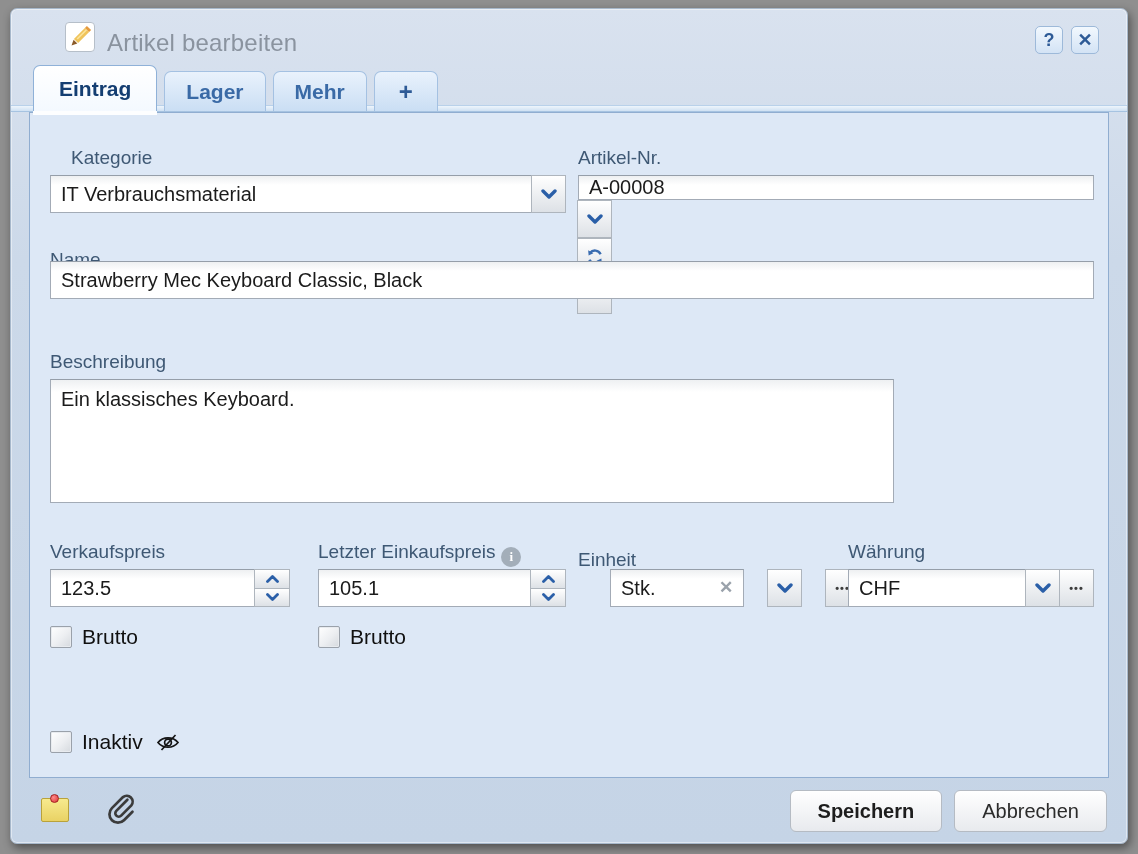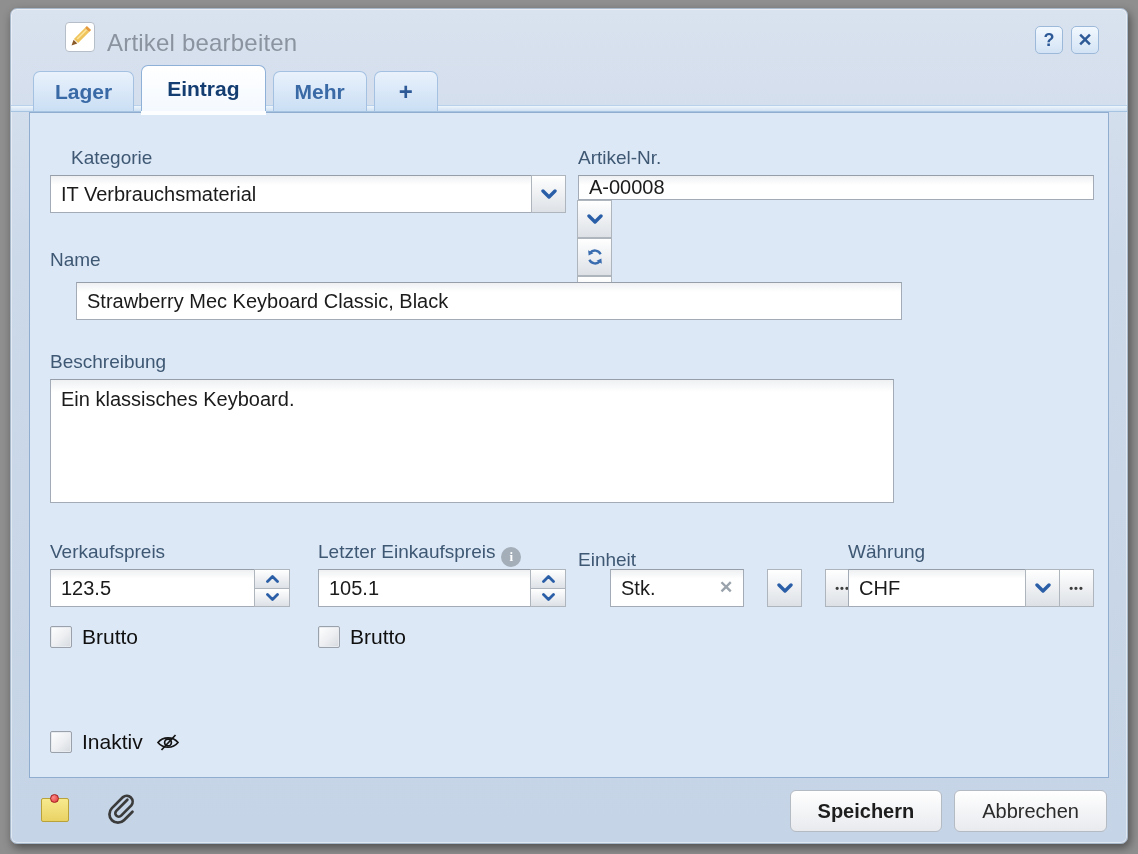--- a/index.html
+++ b/index.html
@@ -167,22 +167,22 @@
     <span class="title-text">Artikel bearbeiten</span>
     <div class="tool-btn tool-help">
       <span>?</span>
     </div>
     <div class="tool-btn tool-close">
       <span>✕</span>
     </div>
   </div>
 
   <div class="tabbar">
+    <div class="tab active">Eintrag</div>
     <div class="tab">Lager</div>
-    <div class="tab active">Eintrag</div>
     <div class="tab">Mehr</div>
     <div class="tab plus">+</div>
   </div>
   <div class="tabstrip"></div>
 
   <div class="panel">
 
     <div class="lbl" style="left:20px; top:34px;margin-left:21px;">Kategorie</div>
     <div class="fld" style="left:20px; top:62px; width:516px;">
       <input value="IT Verbrauchsmaterial" style="">
@@ -214,21 +214,21 @@
             <polygon points="15.8,15.8 15.4,10.4 10.6,12.8" fill="#3a6cb0"></polygon>
           </svg>
         </span>
       </div>
       <div class="trigger">
         <span class="dots">•••</span>
       </div>
     </div>
 
     <div class="lbl" style="left:20px; top:136px;">Name</div>
-    <div class="fld" style="left:20px; top:169px; width:826px;margin-left:26px;">
+    <div class="fld" style="left:20px; top:148px; width:1044px;">
       <input value="Strawberry Mec Keyboard Classic, Black" style="">
     </div>
 
     <div class="lbl" style="left:20px; top:238px;">Beschreibung</div>
     <textarea class="bigtext" style="left: 20px; top: 266px; width: 844px; height: 124px;">Ein klassisches Keyboard.</textarea>
 
     <div class="lbl" style="left:20px; top:428px;text-align:right;">Verkaufspreis</div>
     <div class="fld" style="left:20px; top:456px; width:240px;">
       <input value="123.5" style="">
       <div class="spinner">

